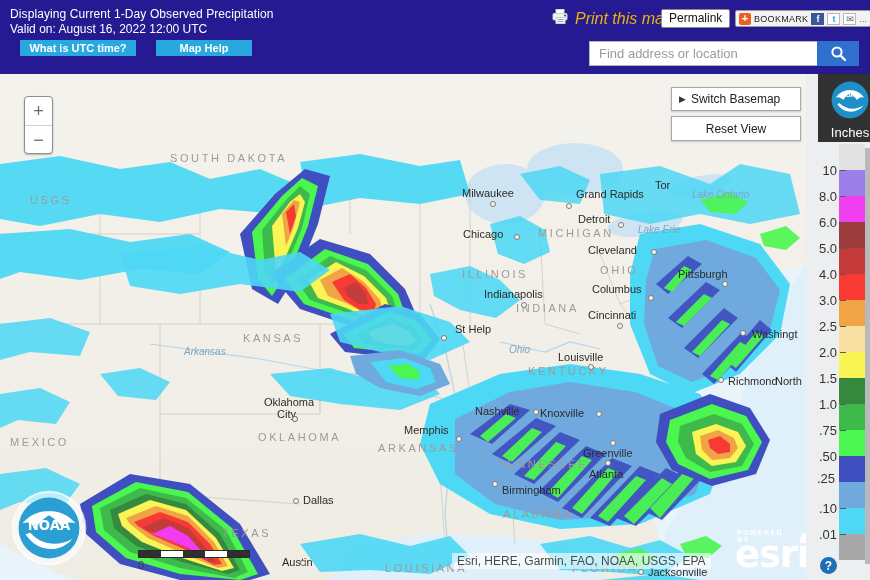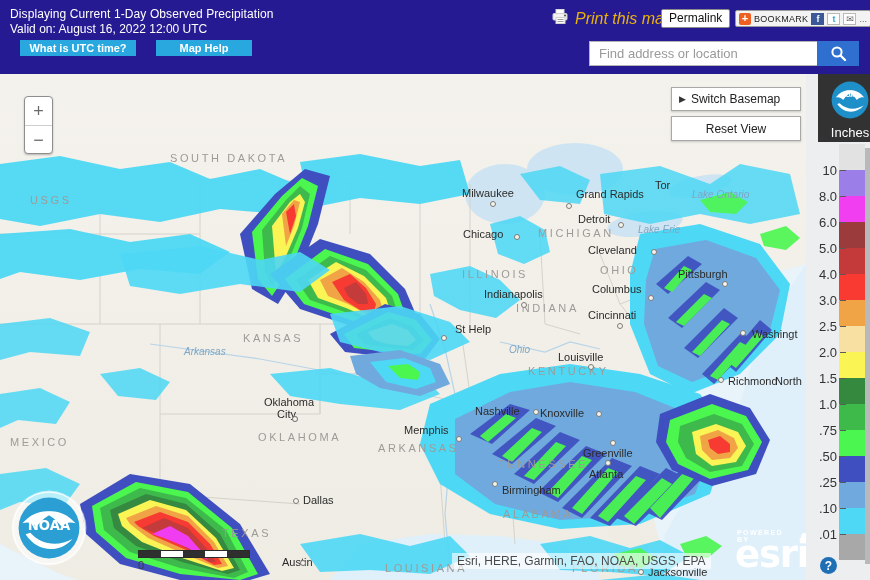--- a/index.html
+++ b/index.html
@@ -648,21 +648,21 @@
             <span class="tickdash"></span>
           </div>
           <div class="tickrow" style="top: 281px;">
             <span class="ticklbl">.75</span>
             <span class="tickdash"></span>
           </div>
           <div class="tickrow" style="top: 307px;">
             <span class="ticklbl">.50</span>
             <span class="tickdash"></span>
           </div>
-          <div class="tickrow" style="top: 333px;">
+          <div class="tickrow" style="top: 333px; flex-direction: column;">
             <span class="ticklbl">.25</span>
             <span class="tickdash"></span>
           </div>
           <div class="tickrow" style="top: 359px;">
             <span class="ticklbl">.10</span>
             <span class="tickdash"></span>
           </div>
           <div class="tickrow" style="top: 385px;">
             <span class="ticklbl">.01</span>
             <span class="tickdash"></span>

